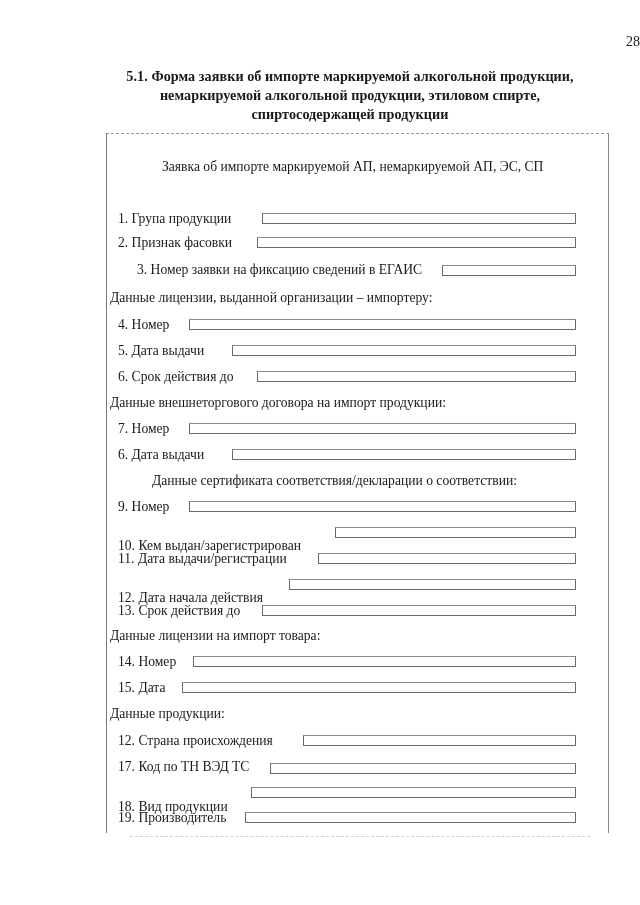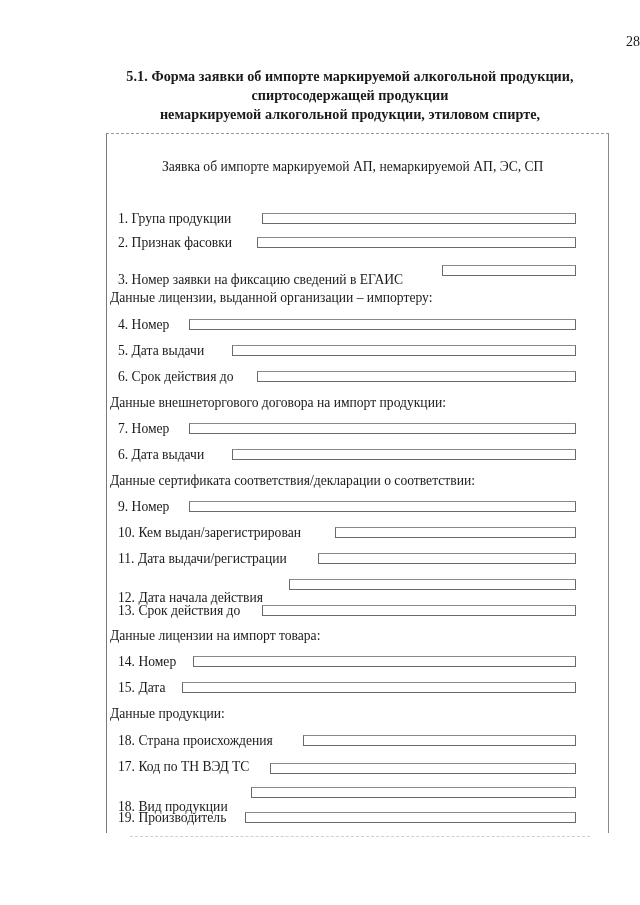--- a/index.html
+++ b/index.html
@@ -81,35 +81,35 @@
       border-top: 1px dashed #cfcfcf;
     }
   </style>
 </head>
 <body>
 
 <div class="page-number">28</div>
 
 <div class="doc-title">
   <div>5.1. Форма заявки об импорте маркируемой алкогольной продукции,</div>
+  <div>немаркируемой алкогольной продукции, этиловом спирте,</div>
   <div>спиртосодержащей продукции</div>
-  <div>немаркируемой алкогольной продукции, этиловом спирте,</div>
 </div>
 
 <div class="frame"></div>
 
 <div class="form-title">Заявка об импорте маркируемой АП, немаркируемой АП, ЭС, СП</div>
 
 <div class="field-label" style="top:211px;">1.  Група продукции</div>
 <div class="field-box" style="top:213px; left:262px; width:314px;"></div>
 
 <div class="field-label" style="top:235px;">2.  Признак фасовки</div>
 <div class="field-box" style="top:237px; left:257px; width:319px;"></div>
 
-<div class="field-label" style="top:272px;">3.  Номер заявки на фиксацию сведений в ЕГАИС</div>
+<div class="field-label" style="top:262px;margin-left:19px;">3.  Номер заявки на фиксацию сведений в ЕГАИС</div>
 <div class="field-box" style="top:265px; left:442px; width:134px;"></div>
 
 <div class="section-heading" style="top:290px;">Данные лицензии, выданной организации – импортеру:</div>
 
 <div class="field-label" style="top:317px;">4.  Номер</div>
 <div class="field-box" style="top:319px; left:189px; width:387px;"></div>
 
 <div class="field-label" style="top:343px;">5.  Дата выдачи</div>
 <div class="field-box" style="top:345px; left:232px; width:344px;"></div>
 
@@ -117,26 +117,26 @@
 <div class="field-box" style="top:371px; left:257px; width:319px;"></div>
 
 <div class="section-heading" style="top:395px;">Данные внешнеторгового договора на импорт продукции:</div>
 
 <div class="field-label" style="top:421px;">7.  Номер</div>
 <div class="field-box" style="top:423px; left:189px; width:387px;"></div>
 
 <div class="field-label" style="top:447px;">6.  Дата выдачи</div>
 <div class="field-box" style="top:449px; left:232px; width:344px;"></div>
 
-<div class="section-heading" style="top:473px;">Данные сертификата соответствия/декларации о соответствии:</div>
+<div class="section-heading" style="top:473px;margin-left:42px;">Данные сертификата соответствия/декларации о соответствии:</div>
 
 <div class="field-label" style="top:499px;">9.  Номер</div>
 <div class="field-box" style="top:501px; left:189px; width:387px;"></div>
 
-<div class="field-label" style="top:525px;">10. Кем выдан/зарегистрирован</div>
+<div class="field-label" style="top:538px;">10. Кем выдан/зарегистрирован</div>
 <div class="field-box" style="top:527px; left:335px; width:241px;"></div>
 
 <div class="field-label" style="top:551px;">11. Дата выдачи/регистрации</div>
 <div class="field-box" style="top:553px; left:318px; width:258px;"></div>
 
 <div class="field-label" style="top:590px;">12. Дата начала действия</div>
 <div class="field-box" style="top:579px; left:289px; width:287px;"></div>
 
 <div class="field-label" style="top:603px;">13. Срок действия до</div>
 <div class="field-box" style="top:605px; left:262px; width:314px;"></div>
@@ -144,21 +144,21 @@
 <div class="section-heading" style="top:628px;">Данные лицензии на импорт товара:</div>
 
 <div class="field-label" style="top:654px;">14. Номер</div>
 <div class="field-box" style="top:656px; left:193px; width:383px;"></div>
 
 <div class="field-label" style="top:680px;">15. Дата</div>
 <div class="field-box" style="top:682px; left:182px; width:394px;"></div>
 
 <div class="section-heading" style="top:706px;">Данные продукции:</div>
 
-<div class="field-label" style="top:733px;">18. Страна происхождения</div>
+<div class="field-label" style="top:733px;">12. Страна происхождения</div>
 <div class="field-box" style="top:735px; left:303px; width:273px;"></div>
 
 <div class="field-label" style="top:759px;">17. Код по ТН ВЭД ТС</div>
 <div class="field-box" style="top:763px; left:270px; width:306px;"></div>
 
 <div class="field-label" style="top:755px;margin-top:44px;">18. Вид продукции</div>
 <div class="field-box" style="top:787px; left:251px; width:325px;"></div>
 
 <div class="field-label" style="top:810px;">19. Производитель</div>
 <div class="field-box" style="top:812px; left:245px; width:331px;"></div>

